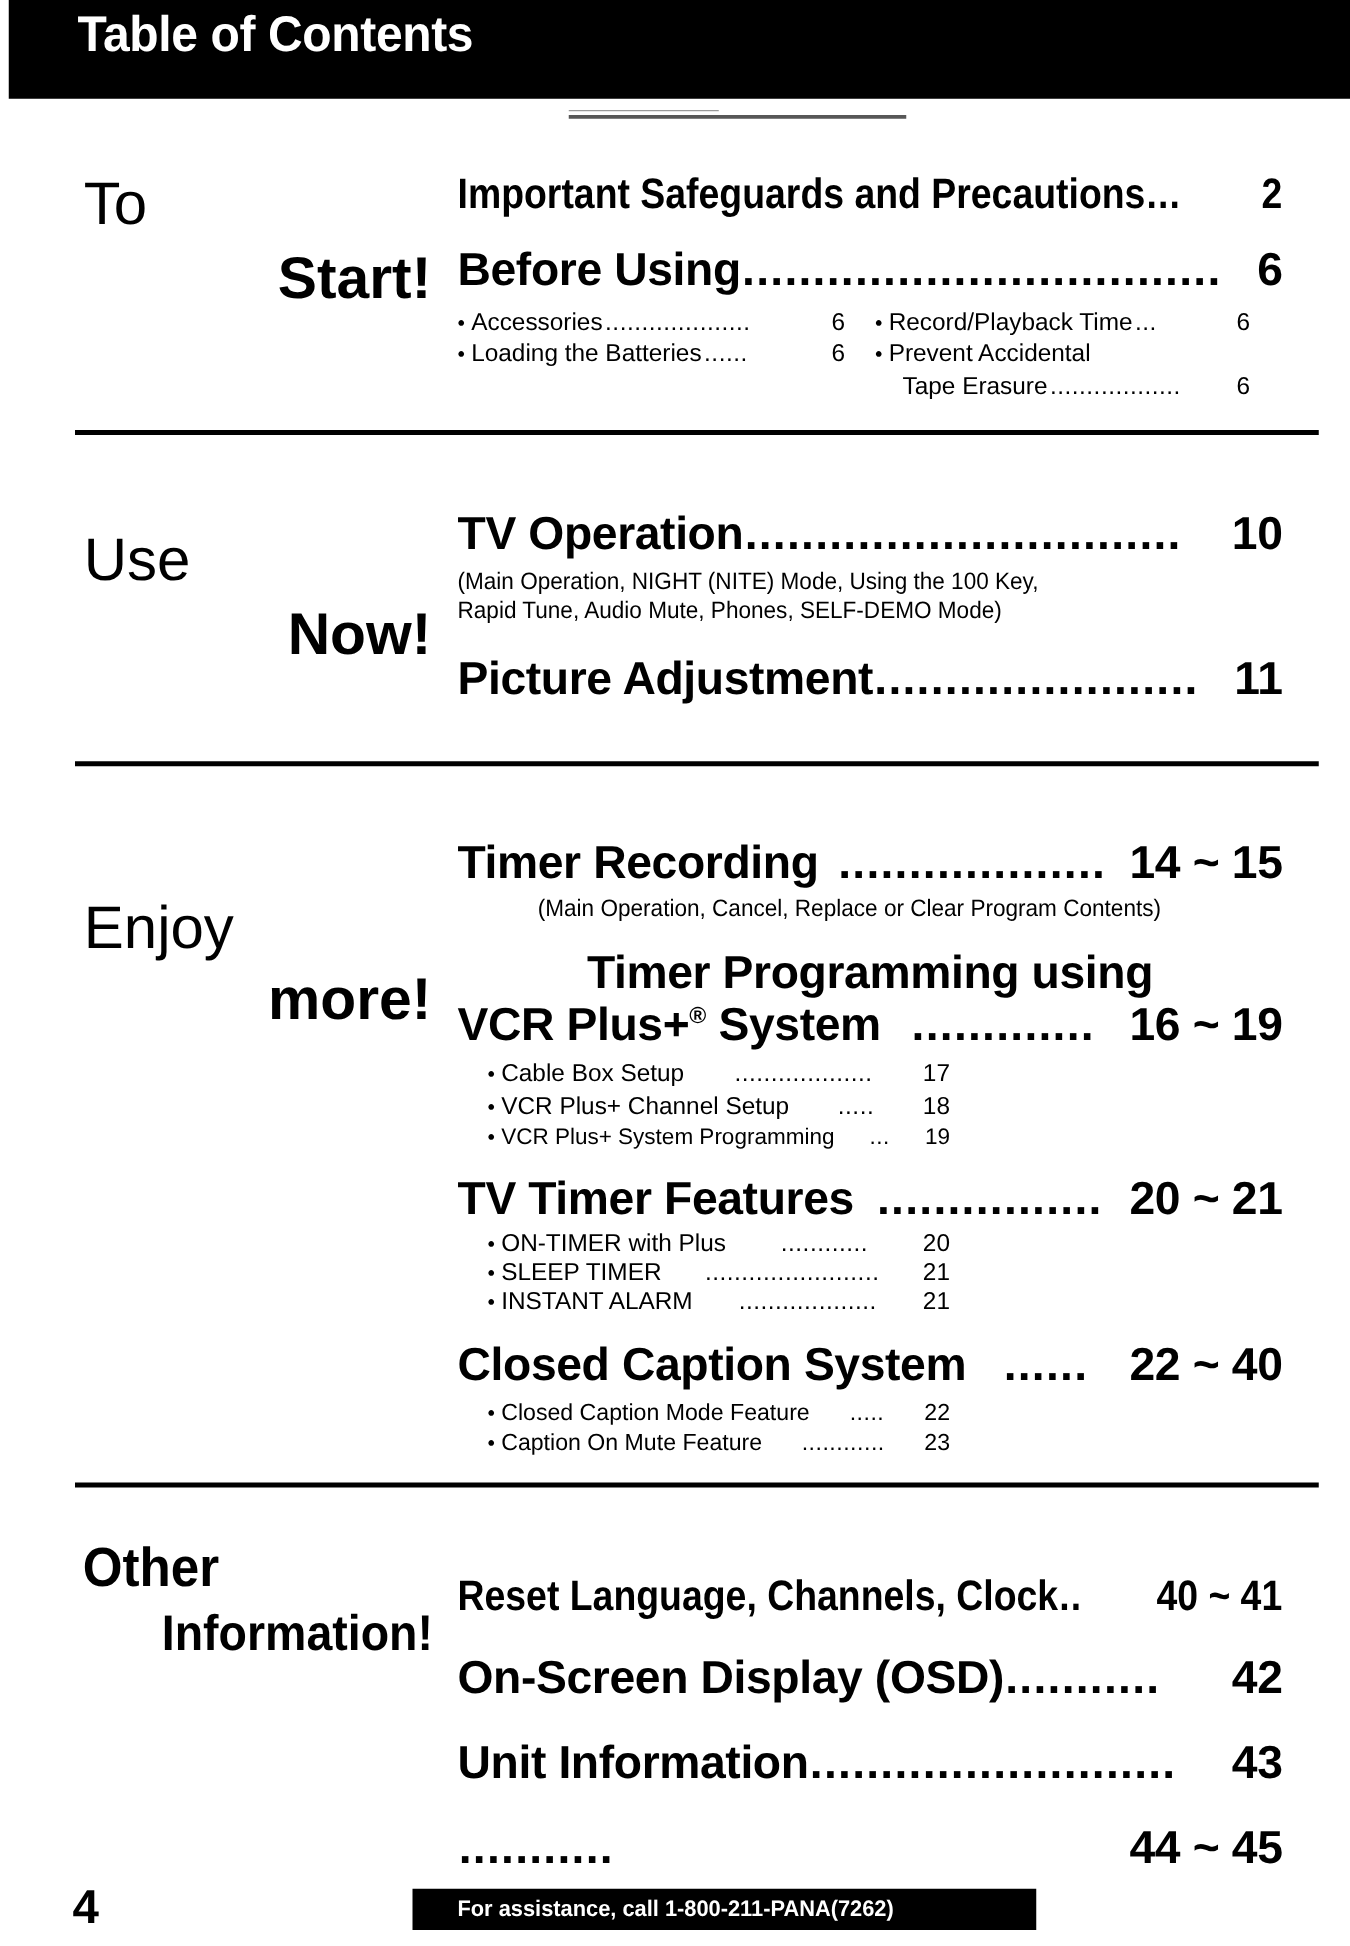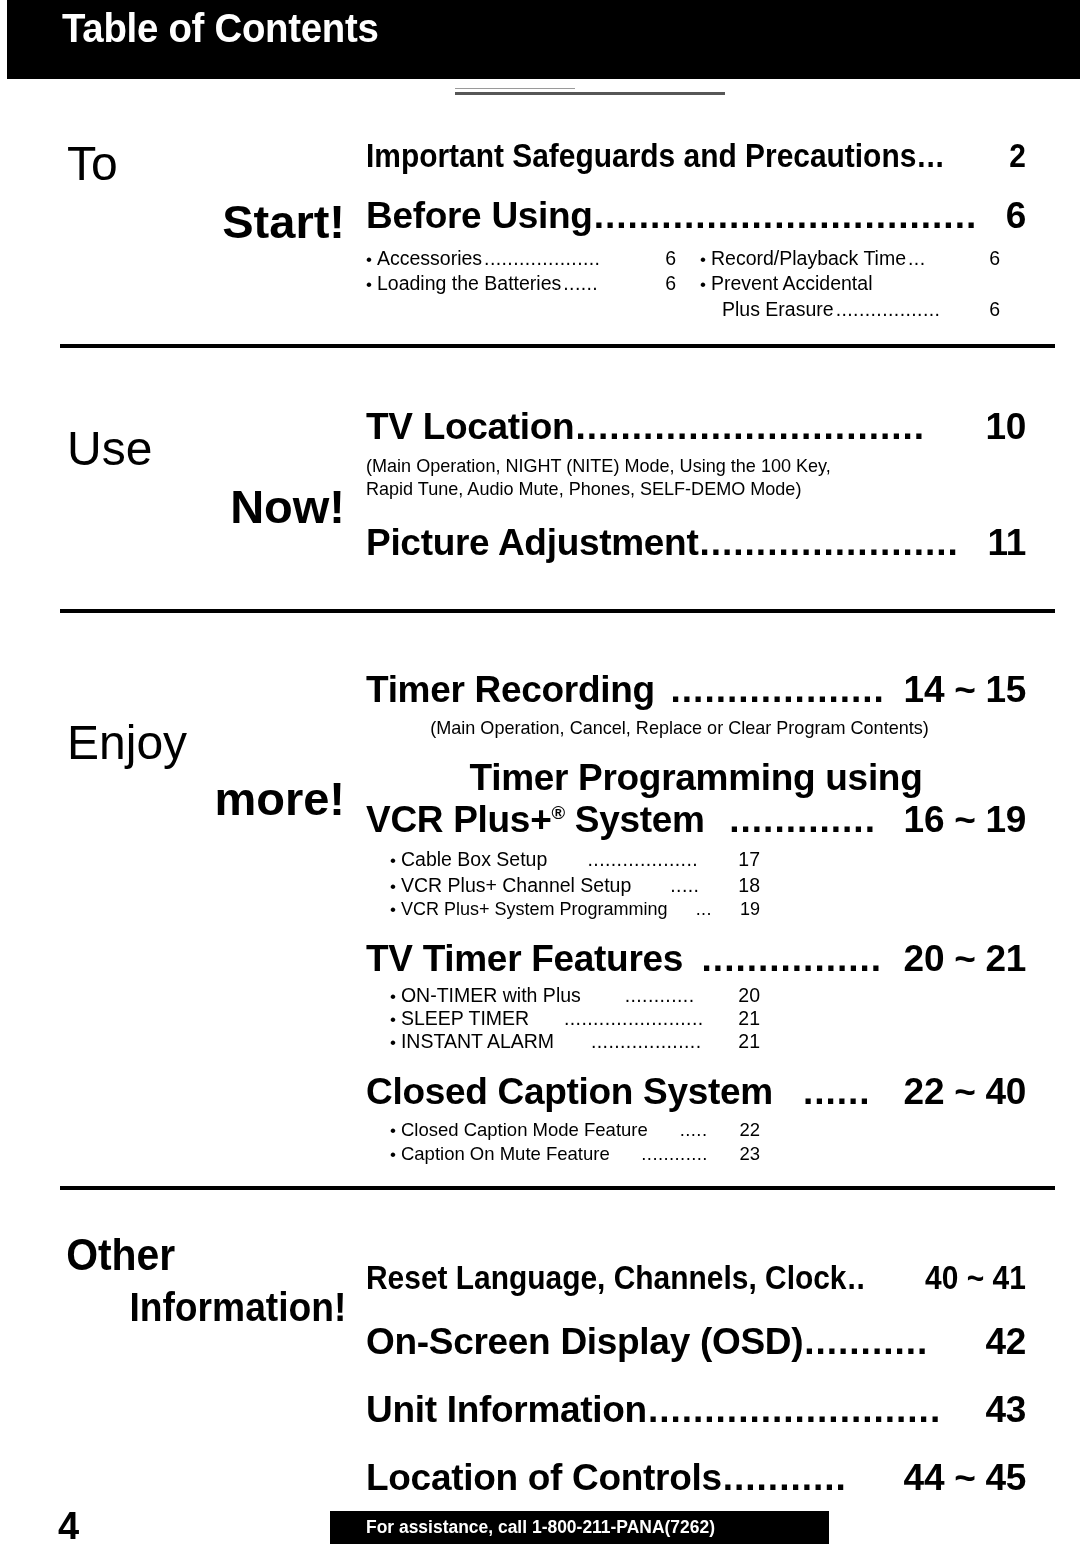--- a/index.html
+++ b/index.html
@@ -287,39 +287,39 @@
             <span class="bullet">•</span>
             <span class="st">Record/Playback Time</span>
             <span class="leader">...</span>
             <span class="pg">6</span>
           </div>
           <div class="sub-row">
             <span class="bullet">•</span>
             <span class="st">Prevent Accidental</span>
           </div>
           <div class="sub-row sub-indent">
-            <span class="st">Plus Erasure</span>
+            <span class="st">Tape Erasure</span>
             <span class="leader">..................</span>
             <span class="pg">6</span>
           </div>
         </div>
       </div>
     </div>
   </div>
 
   <div class="tag tag-use">
     <span class="w1">Use</span>
     <span class="w2">Now!</span>
   </div>
 
   <div class="col" style="top:370px;">
 
     <div class="entry">
       <div class="entry-line big">
-        <span class="t">TV Location</span>
+        <span class="t">TV Operation</span>
         <span class="leader">...............................</span>
         <span class="pg">10</span>
       </div>
       <div class="note" style="margin-top:6px;">
         <div>(Main Operation, NIGHT (NITE) Mode, Using the 100 Key,</div>
         <div>Rapid Tune, Audio Mute, Phones, SELF-DEMO Mode)</div>
       </div>
     </div>
 
     <div class="entry" style="margin-top:22px;">
@@ -457,21 +457,20 @@
     <div class="entry" style="margin-top:26px;">
       <div class="entry-line big">
         <span class="t">Unit Information</span>
         <span class="leader">..........................</span>
         <span class="pg">43</span>
       </div>
     </div>
 
     <div class="entry" style="margin-top:26px;">
       <div class="entry-line big">
-        <span class="t">Location of Controls</span>
         <span class="leader">...........</span>
         <span class="pg">44 ~ 45</span>
       </div>
     </div>
   </div>
 
   <div class="page-number">4</div>
   <div class="assist-bar">
     <div class="assist-text">For assistance, call 1-800-211-PANA(7262)</div>
   </div>

